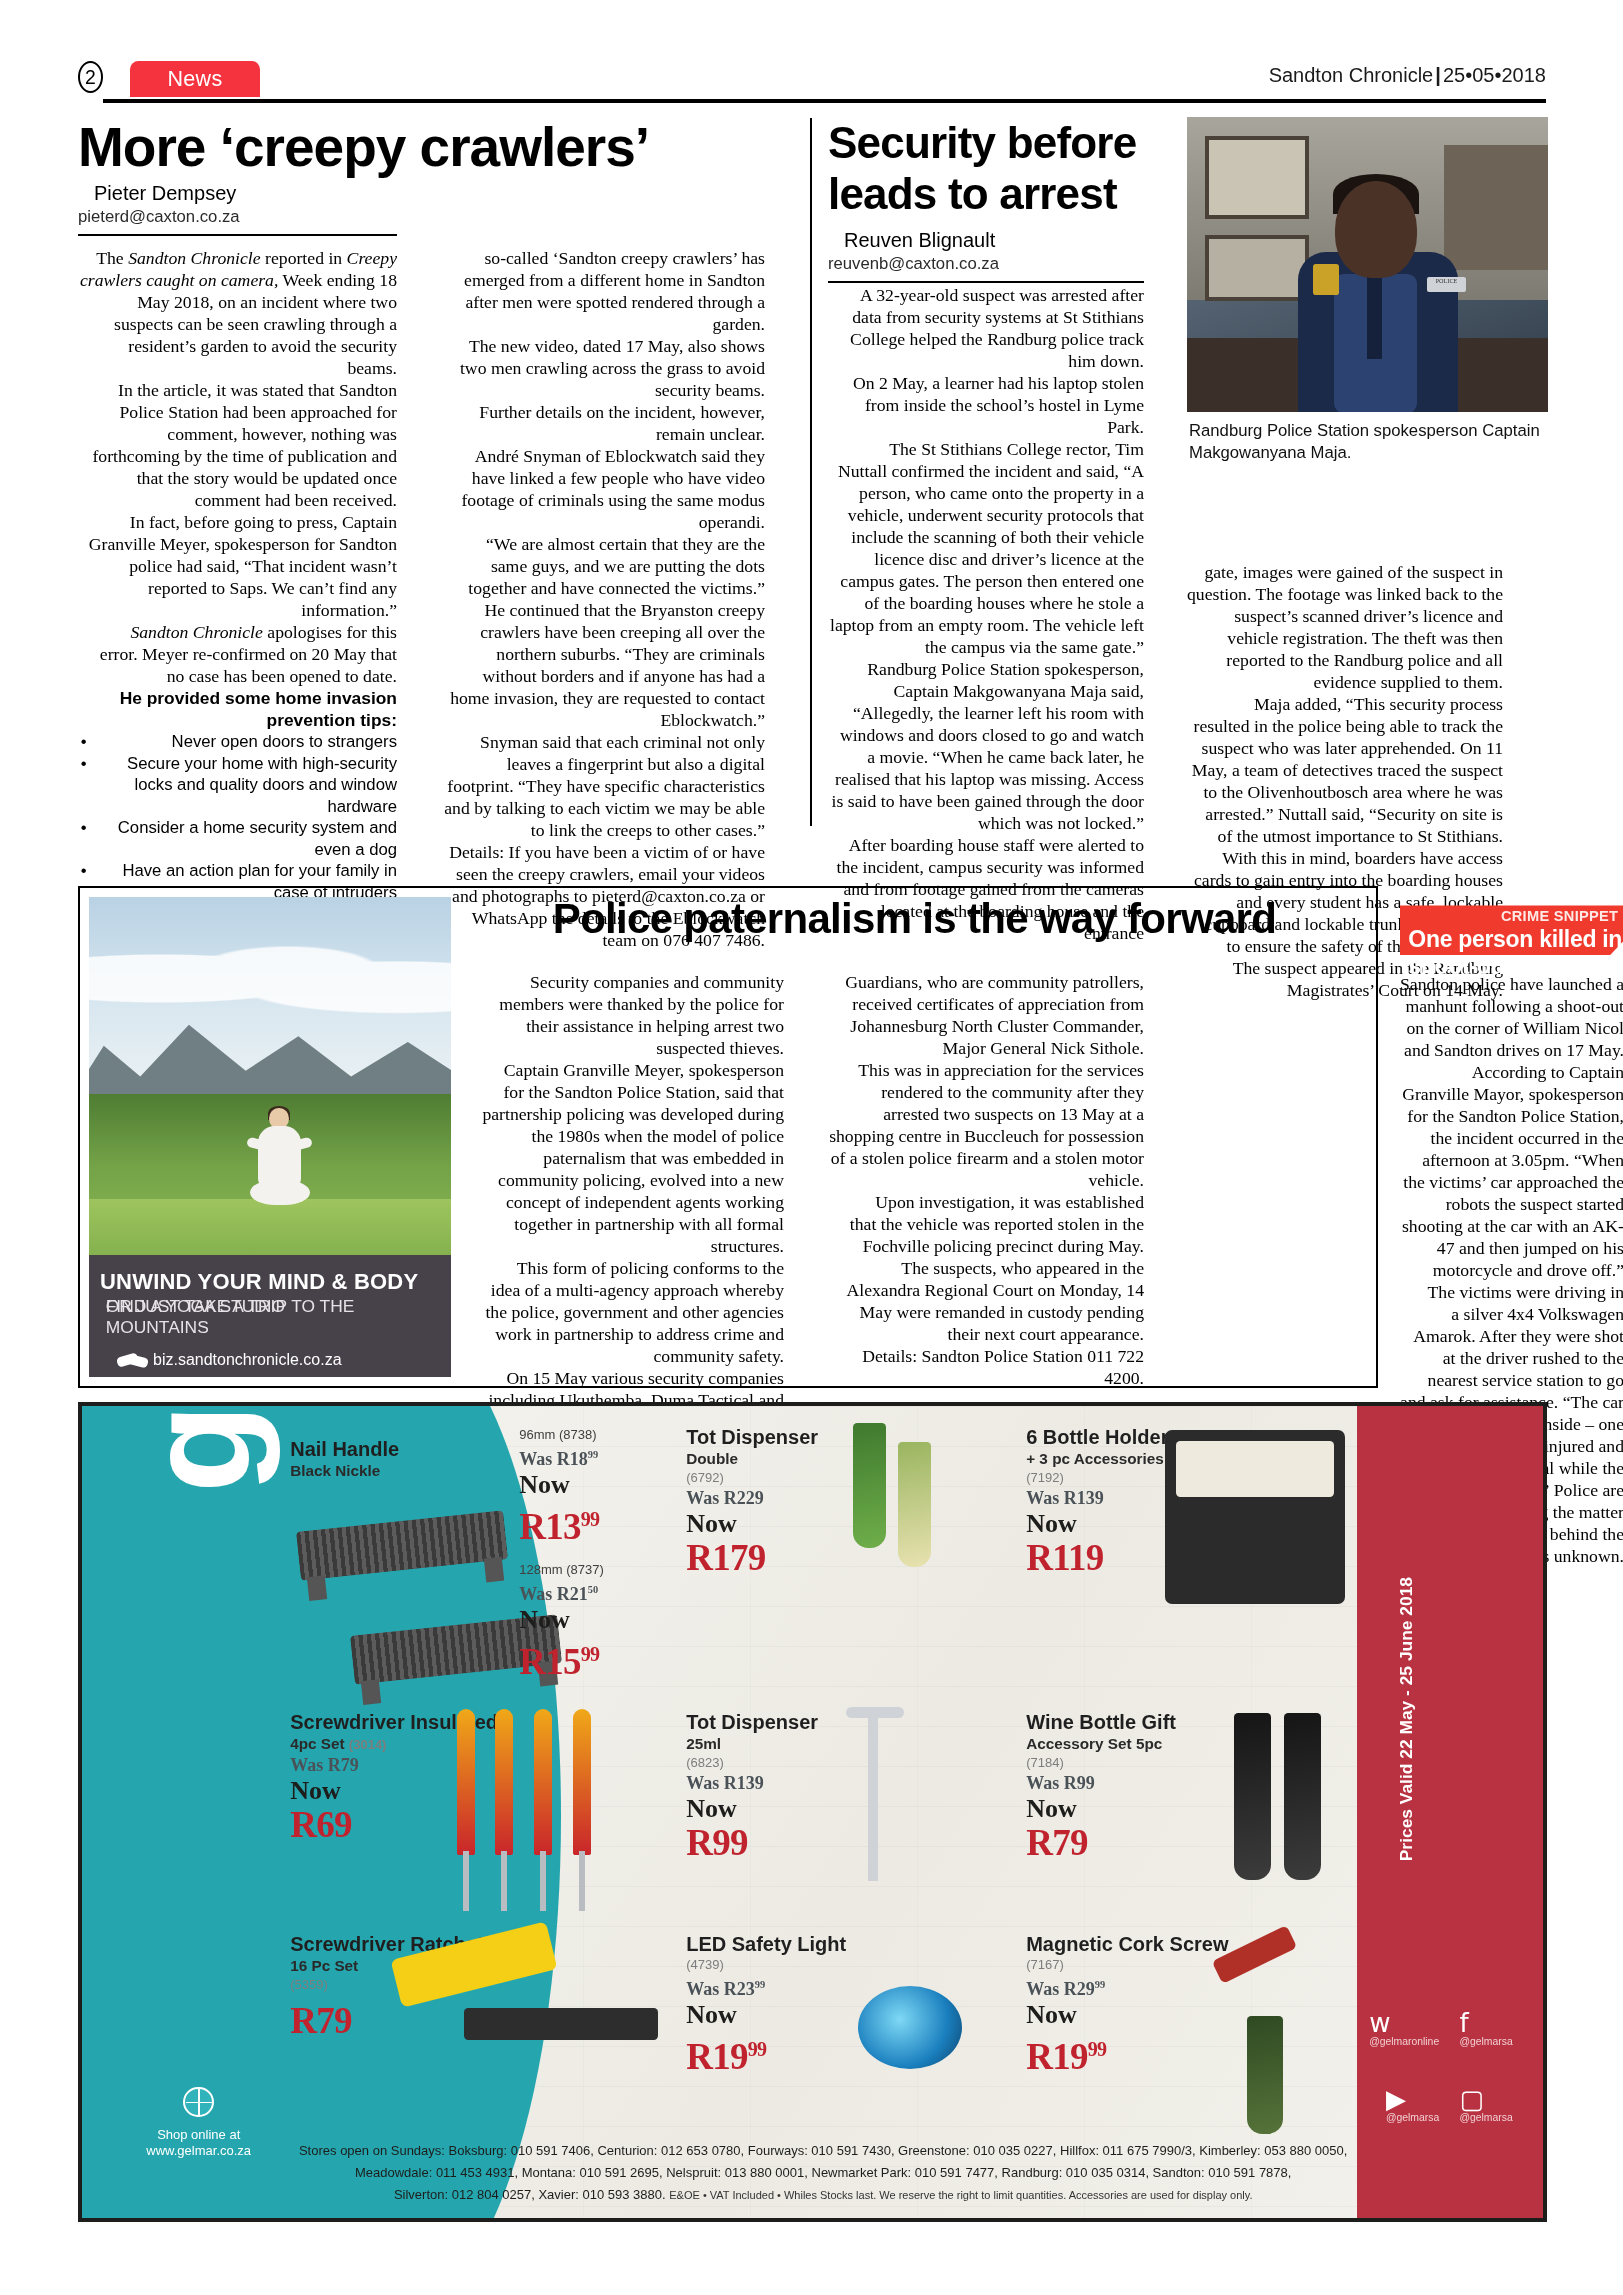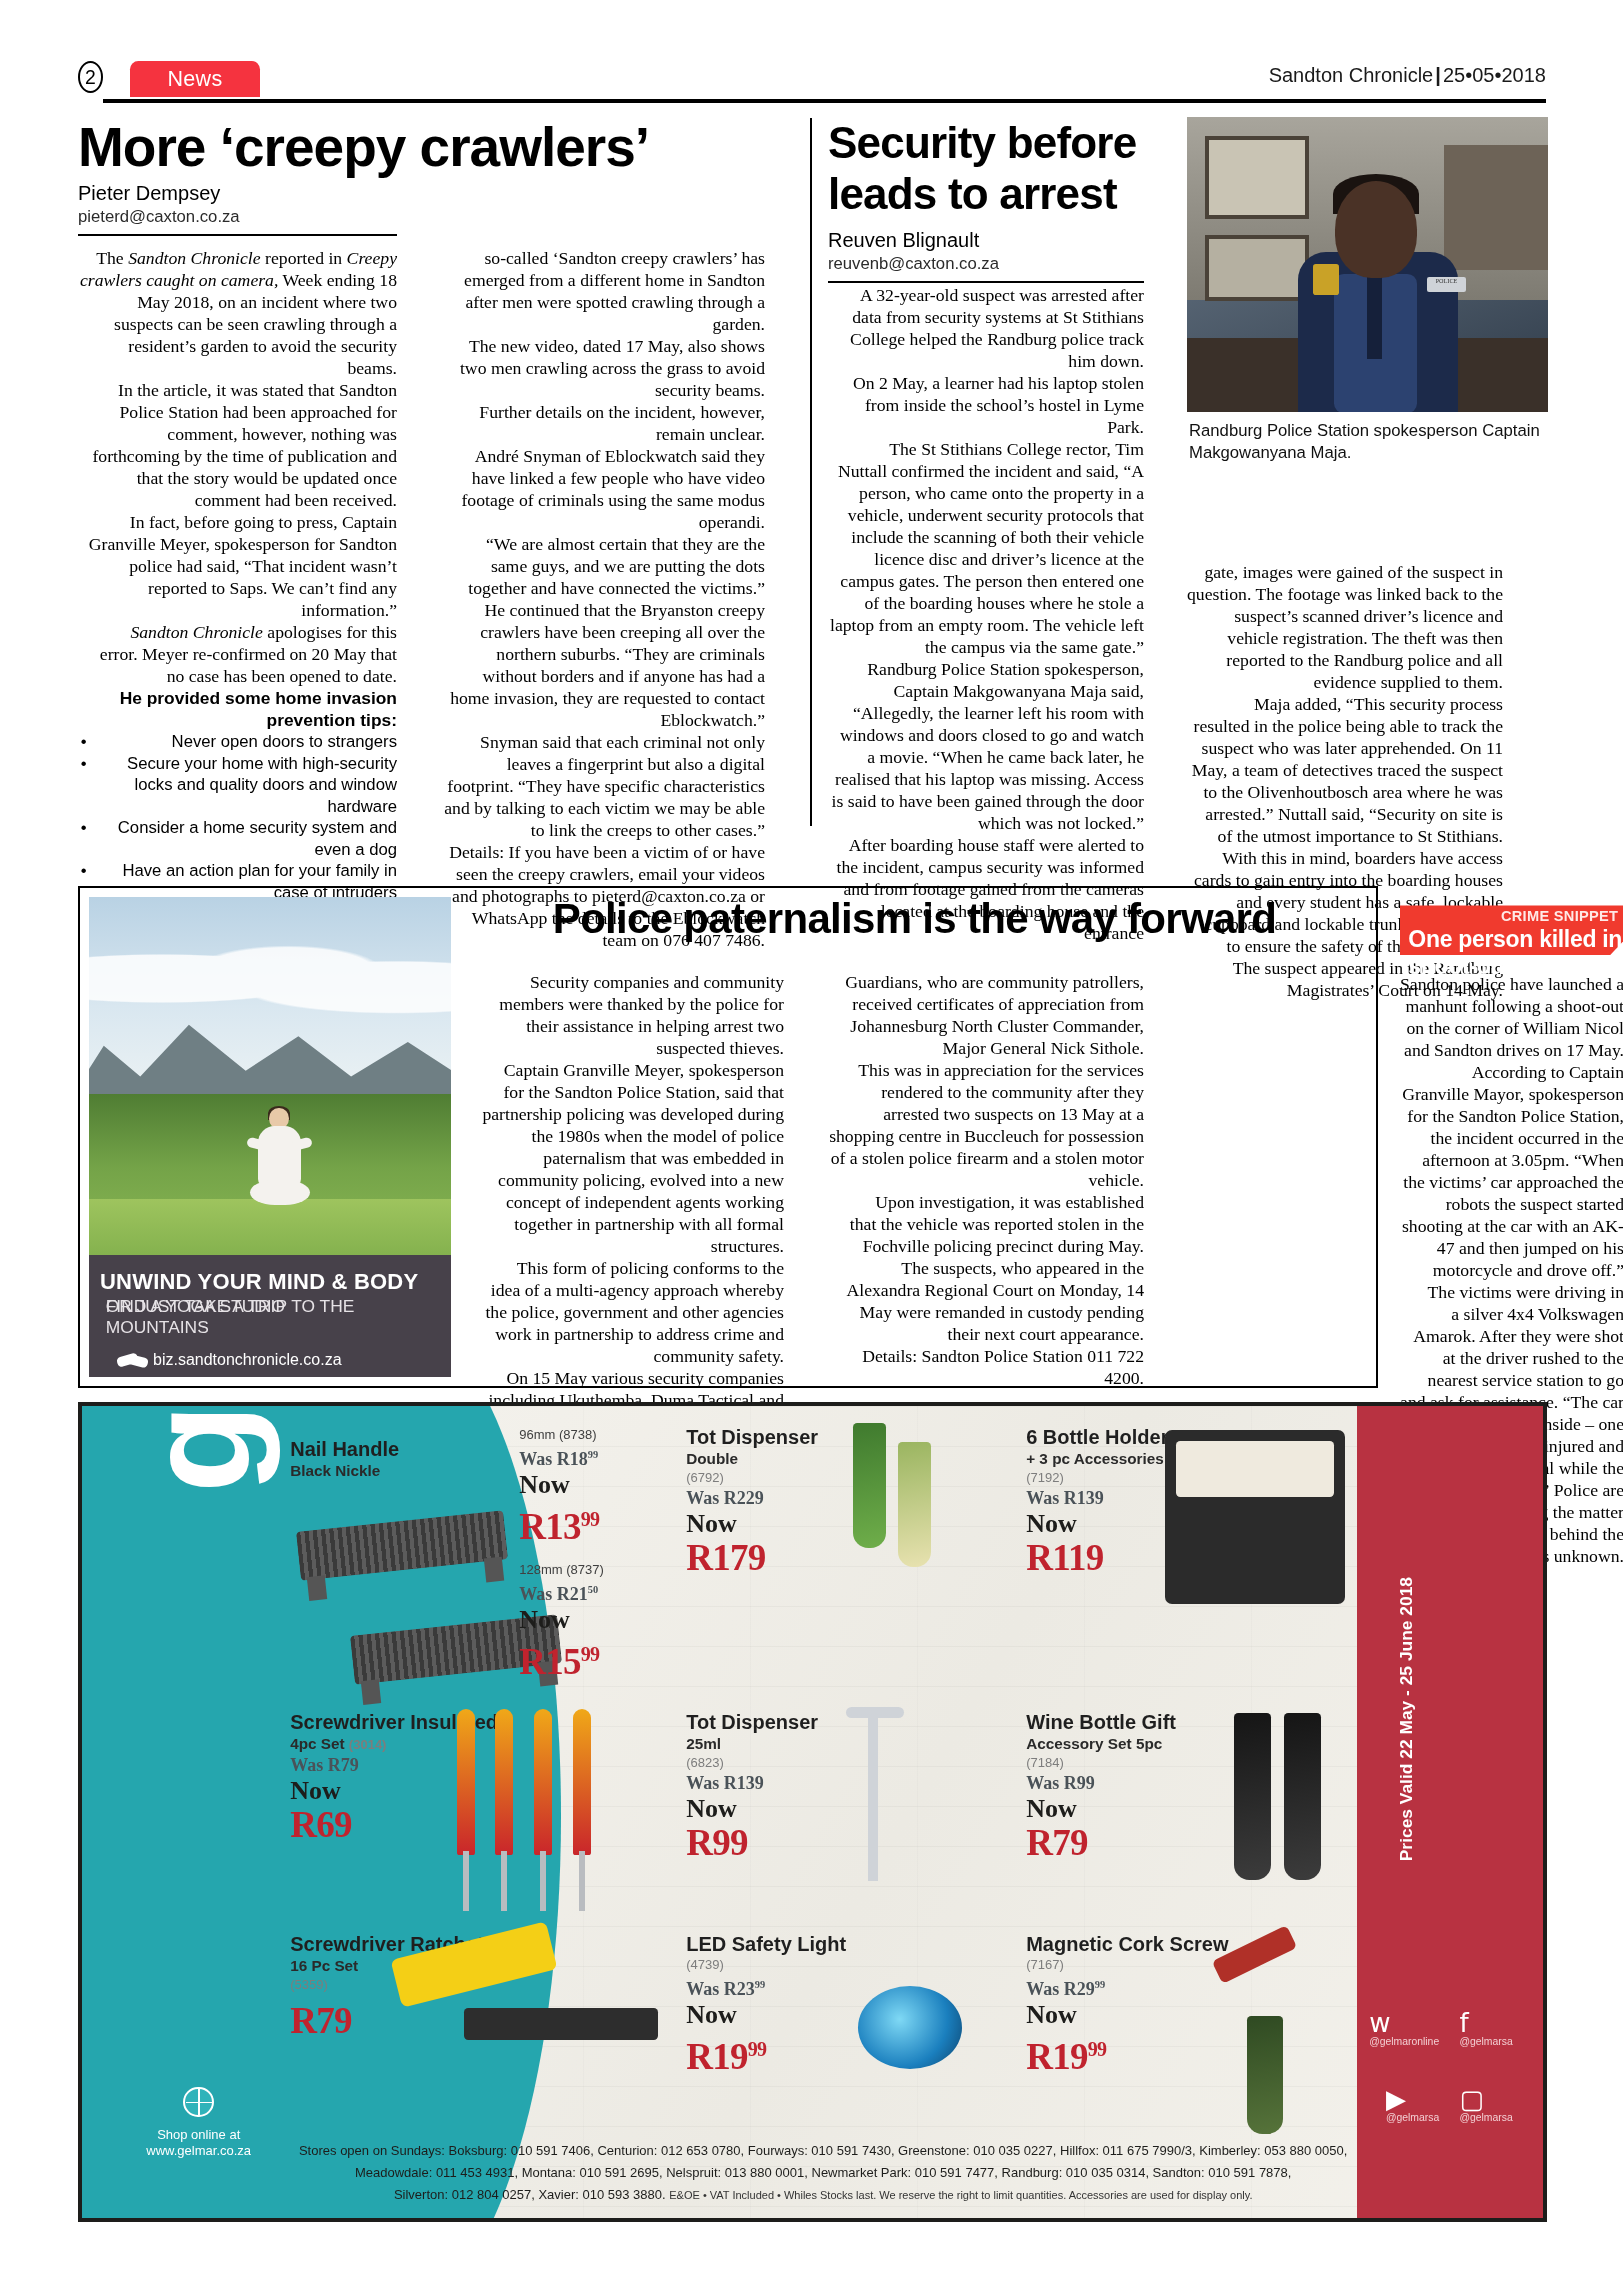--- a/index.html
+++ b/index.html
@@ -56,21 +56,21 @@
   .vrule-1 { position: absolute; left: 732px; top: 1.4px; width: 2.1px; height: 708px; background: #000; }
 
   .hl-second {
     position: absolute; left: 750px; top: 0px; width: 347px;
     font-family: "Liberation Sans", sans-serif;
     font-weight: bold; font-size: 44px; line-height: 51px;
     letter-spacing: -0.8px; color: #000;
   }
 
   .byline { font-family: "Liberation Sans", sans-serif; color: #000; }
-  .byline .nm { font-size: 20px; line-height: 25px; }
+  .byline .nm { font-size: 20px; line-height: 25px; margin-left: 16px; }
   .byline .em { font-size: 16.7px; line-height: 22px; color: #2b2b2b; }
   .byline .ln { border-top: 2.1px solid #000; margin-top: 5.6px; width: 100%; }
 
   .col { font-family: "Liberation Serif", serif; font-size: 17.7px; line-height: 22px; color: #000; text-align: right; }
   .col p { text-indent: 18px; margin: 0; }
   .col p.noind { text-indent: 0; }
   .col p.bold { font-family: "Liberation Sans", sans-serif; font-weight: bold; font-size: 17.4px; line-height: 22px; text-indent: 0; }
   .col ul { list-style: none; margin: 0; padding: 0; font-family: "Liberation Sans", sans-serif; font-size: 16.7px; line-height: 21.5px; }
   .col ul li { padding-left: 18px; position: relative; }
   .col ul li:before { content: "\2022"; position: absolute; left: 2.8px; }
@@ -254,21 +254,21 @@
       <ul>
         <li>Never open doors to strangers</li>
         <li>Secure your home with high-security locks and quality doors and window hardware</li>
         <li>Consider a home security system and even a dog</li>
         <li>Have an action plan for your family in case of intruders</li>
       </ul>
       <p class="noind">In the meantime, another video of the</p>
     </div>
 
     <div class="col" id="c2">
-      <p class="noind">so-called ‘Sandton creepy crawlers’ has emerged from a different home in Sandton after men were spotted crawling through a garden.</p>
+      <p class="noind">so-called ‘Sandton creepy crawlers’ has emerged from a different home in Sandton after men were spotted rendered through a garden.</p>
       <p>The new video, dated 17 May, also shows two men crawling across the grass to avoid security beams.</p>
       <p>Further details on the incident, however, remain unclear.</p>
       <p>André Snyman of Eblockwatch said they have linked a few people who have video footage of criminals using the same modus operandi.</p>
       <p>“We are almost certain that they are the same guys, and we are putting the dots together and have connected the victims.”</p>
       <p>He continued that the Bryanston creepy crawlers have been creeping all over the northern suburbs. “They are criminals without borders and if anyone has had a home invasion, they are requested to contact Eblockwatch.”</p>
       <p>Snyman said that each criminal not only leaves a fingerprint but also a digital footprint. “They have specific characteristics and by talking to each victim we may be able to link the creeps to other cases.”</p>
       <p class="noind">Details: If you have been a victim of or have seen the creepy crawlers, email your videos and photographs to pieterd@caxton.co.za or WhatsApp the details to the Eblockwatch team on 076 407 7486.</p>
     </div>
 
     <div class="vrule-1"></div>

